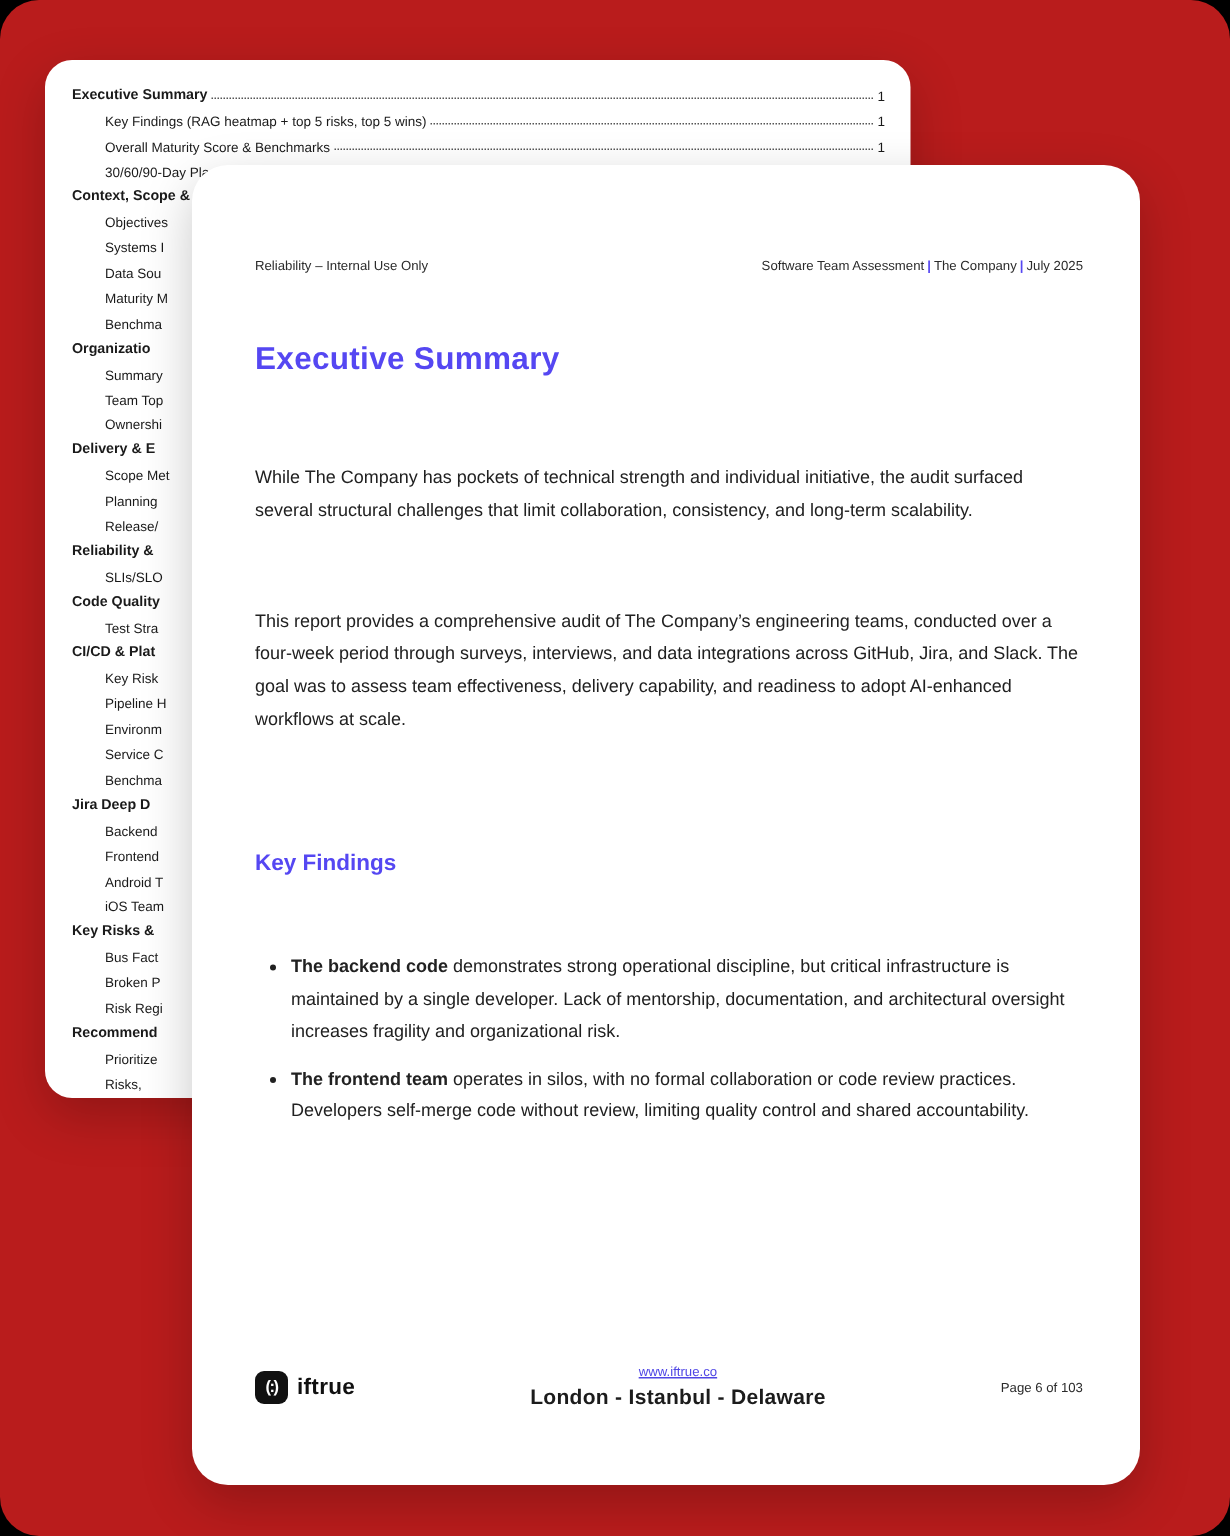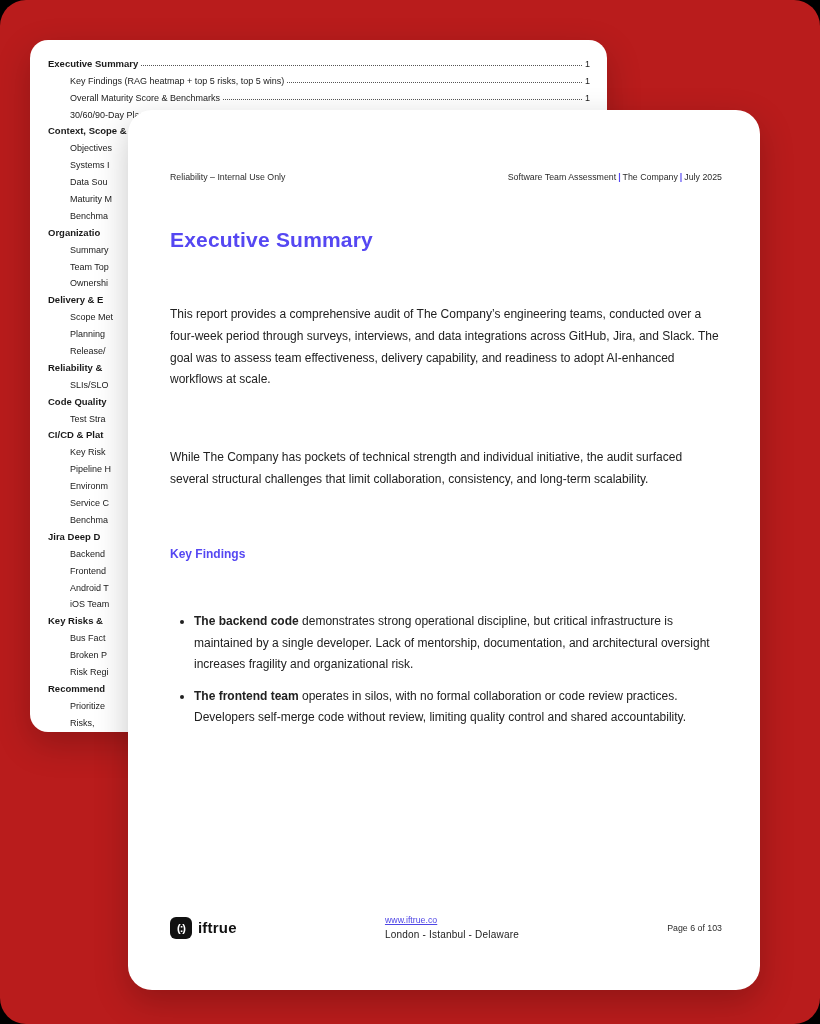--- a/index.html
+++ b/index.html
@@ -13,32 +13,32 @@
   .toc-row.bold .toc-label{font-weight:bold;font-size:9.5px;}
   .toc-row.indent{padding-left:22px;}
   .toc-leader{flex:1;border-bottom:1.2px dotted #555;margin:0 3px 3px 3px;min-width:10px;}
   .toc-page{font-size:9px;color:#1a1a1a;}
   
   .doc-header{display:flex;justify-content:space-between;font-size:8.8px;color:#2b2b2b;}
   .doc-header .sep{color:#5547f2;font-weight:bold;padding:0 2px;}
   .doc-title{color:#5547f2;font-size:21px;font-weight:600;margin-top:46px;letter-spacing:0.2px;}
   .para{font-size:12px;line-height:1.82;color:#212121;margin-top:52px;max-width:566px;}
   .para.second{margin-top:56px;}
-  .sub-heading{color:#5547f2;font-size:12px;font-weight:600;margin-top:56px;}
+  .sub-heading{color:#5547f2;font-size:15px;font-weight:600;margin-top:76px;}
   ul.findings{margin:50px 0 0 0;padding-left:24px;max-width:560px;}
   ul.findings li{font-size:12px;line-height:1.8;color:#212121;margin-bottom:10px;}
   ul.findings li b{font-weight:bold;}
   
   .doc-footer{position:absolute;left:42px;right:38px;bottom:48px;display:flex;justify-content:space-between;align-items:center;}
   .brand{display:flex;align-items:center;gap:6px;}
   .brand-icon{width:22px;height:22px;background:#111;border-radius:6px;color:#fff;display:flex;align-items:center;justify-content:center;font-size:11px;font-weight:bold;letter-spacing:-1px;}
   .brand-name{font-size:15px;font-weight:bold;color:#111;letter-spacing:0.2px;}
-  .footer-center{text-align:left;line-height:1.5;}
+  .footer-center{text-align:center;line-height:1.5;}
   .footer-link{color:#4f46e5;font-size:8.8px;text-decoration:underline;cursor:pointer;}
-  .footer-loc{font-size:10px;font-weight:normal;color:#1c1c1c;letter-spacing:0.2px;}
+  .footer-loc{font-size:14px;font-weight:bold;color:#1c1c1c;letter-spacing:0.2px;}
   .footer-page{font-size:8.8px;color:#2b2b2b;}
 </style>
 </head>
 <body>
 
 <div class="app-bg">
 
   <div class="page back">
     <div id="toc-list">
         <div class="toc-row bold">
@@ -176,22 +176,22 @@
 
     <div class="doc-header">
       <span>Reliability – Internal Use Only</span>
       <span>
         <span>Software Team Assessment</span><span class="sep">|</span><span>The Company</span><span class="sep">|</span><span>July 2025</span>
       </span>
     </div>
 
     <div class="doc-title">Executive Summary</div>
 
+    <div class="para second">While The Company has pockets of technical strength and individual initiative, the audit surfaced several structural challenges that limit collaboration, consistency, and long-term scalability.</div>
     <div class="para">This report provides a comprehensive audit of The Company’s engineering teams, conducted over a four-week period through surveys, interviews, and data integrations across GitHub, Jira, and Slack. The goal was to assess team effectiveness, delivery capability, and readiness to adopt AI-enhanced workflows at scale.</div>
-    <div class="para second">While The Company has pockets of technical strength and individual initiative, the audit surfaced several structural challenges that limit collaboration, consistency, and long-term scalability.</div>
 
     <div class="sub-heading">Key Findings</div>
 
     <ul class="findings" id="findings-list">
         <li><b>The backend code</b> demonstrates strong operational discipline, but critical infrastructure is maintained by a single developer. Lack of mentorship, documentation, and architectural oversight increases fragility and organizational risk.</li>
         <li><b>The frontend team</b> operates in silos, with no formal collaboration or code review practices. Developers self-merge code without review, limiting quality control and shared accountability.</li>
       </ul>
 
     <div class="doc-footer">
       <div class="brand">

